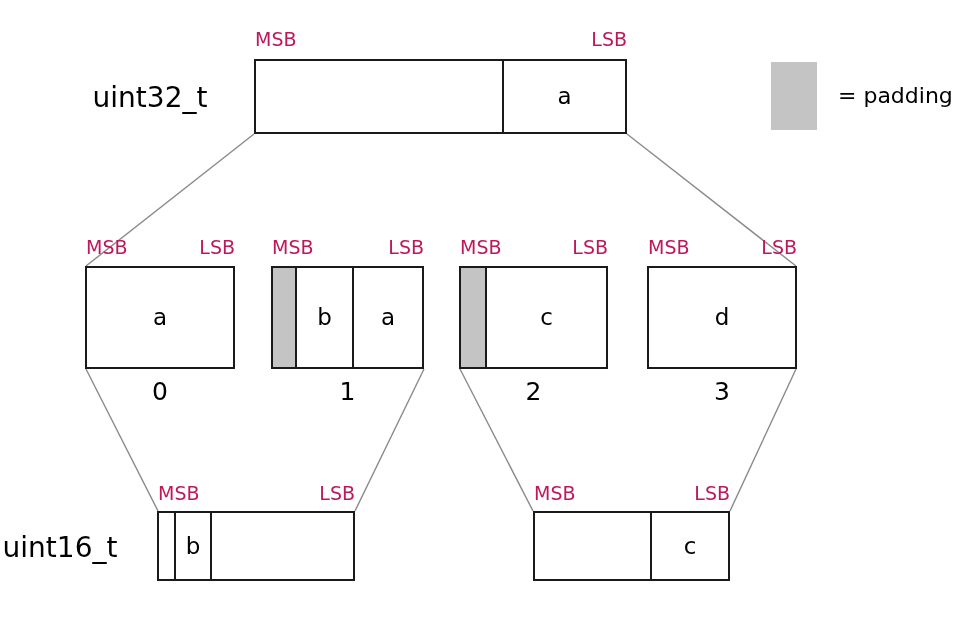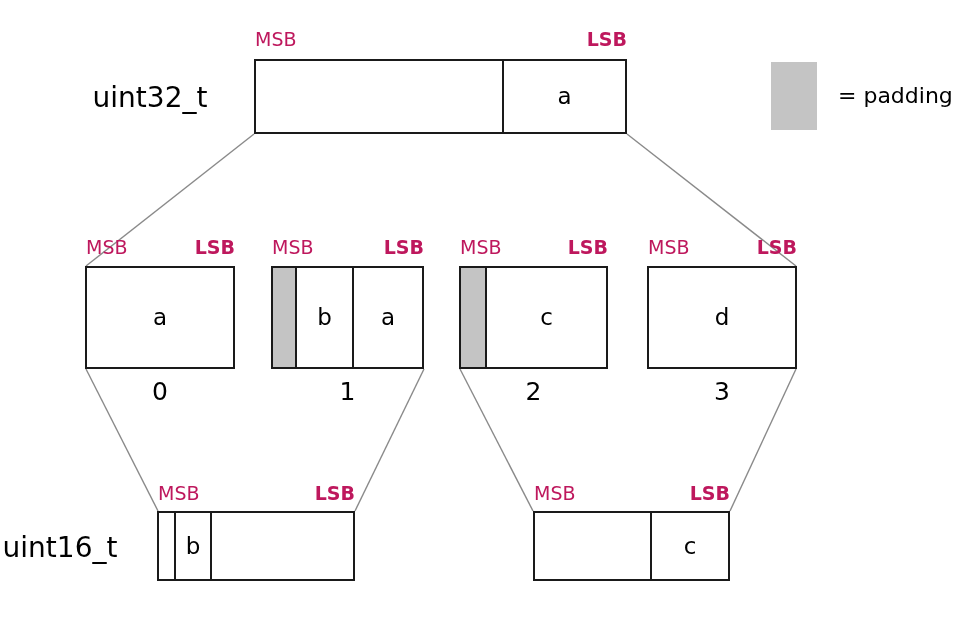--- a/index.html
+++ b/index.html
@@ -51,21 +51,21 @@
     background: #c4c4c4;
   }
   .msb, .lsb {
     position: absolute;
     font-size: 19px;
     line-height: 1;
     white-space: nowrap;
     color: #be185d;
   }
   .msb { text-align: left; }
-  .lsb { text-align: right; font-weight: bold; }
+  .lsb { text-align: right; }
   .typelabel {
     position: absolute;
     font-size: 28px;
     line-height: 1;
     white-space: nowrap;
     text-align: center;
     color: #000000;
   }
   .idxlabel {
     position: absolute;

